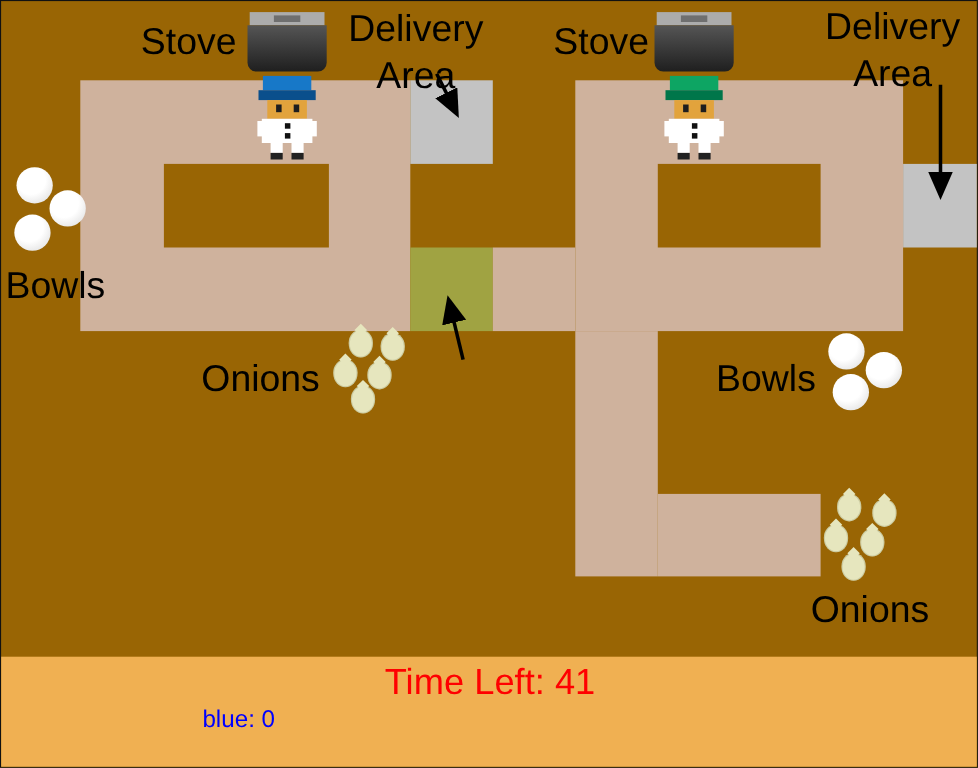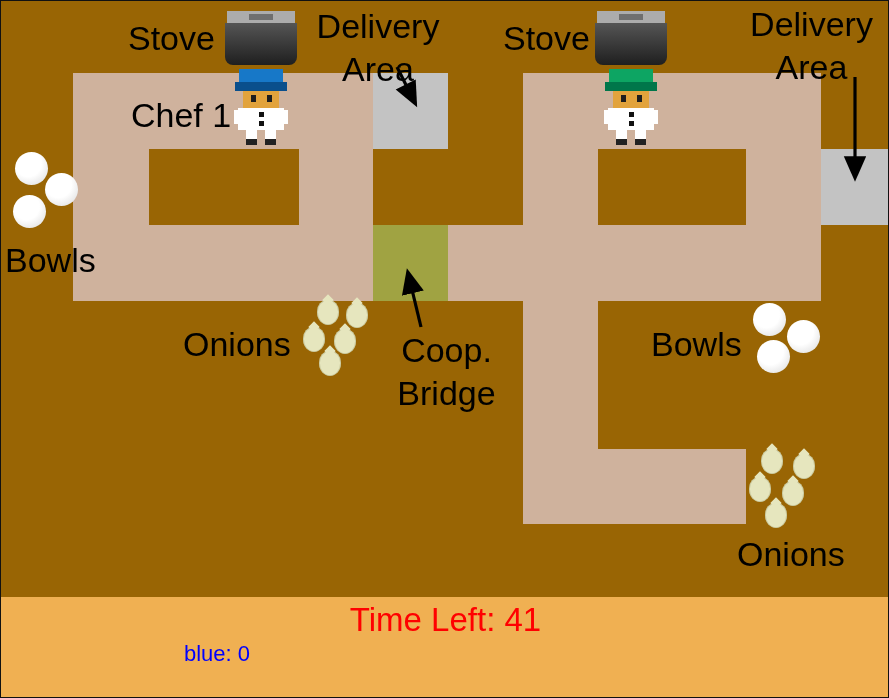--- a/index.html
+++ b/index.html
@@ -185,35 +185,30 @@
     <line x1="396" y1="66" x2="414" y2="102" stroke="#000" stroke-width="3.2" marker-end="url(#ah)"></line>
     <line x1="854" y1="76" x2="854" y2="176" stroke="#000" stroke-width="3.2" marker-end="url(#ah)"></line>
     <line x1="420" y1="326" x2="407" y2="272" stroke="#000" stroke-width="3.2" marker-end="url(#ah)"></line>
   </svg>
 
   <div class="label" style="left:127px;top:16px">Stove</div>
   <div class="label center" style="left:312px;top:4px;width:130px">
     <span class="line">Delivery</span>
     <span class="line">Area</span>
   </div>
-  <div class="label" style="left:130px;top:93px">Chef 1</div>
 
   <div class="label" style="left:502px;top:16px">Stove</div>
   <div class="label center" style="left:732px;top:2px;width:157px">
     <span class="line">Delivery</span>
     <span class="line">Area</span>
   </div>
 
   <div class="label" style="left:4px;top:238px">Bowls</div>
   <div class="label" style="left:182px;top:322px">Onions</div>
 
-  <div class="label center" style="left:388px;top:328px;width:115px">
-    <span class="line">Coop.</span>
-    <span class="line">Bridge</span>
-  </div>
 
   <div class="label" style="left:650px;top:322px">Bowls</div>
   <div class="label" style="left:736px;top:532px">Onions</div>
 
   <div class="hud">
     <div class="time">Time Left: 41</div>
     <div class="score blue">blue: 0</div>
   </div>
 
 </div>

